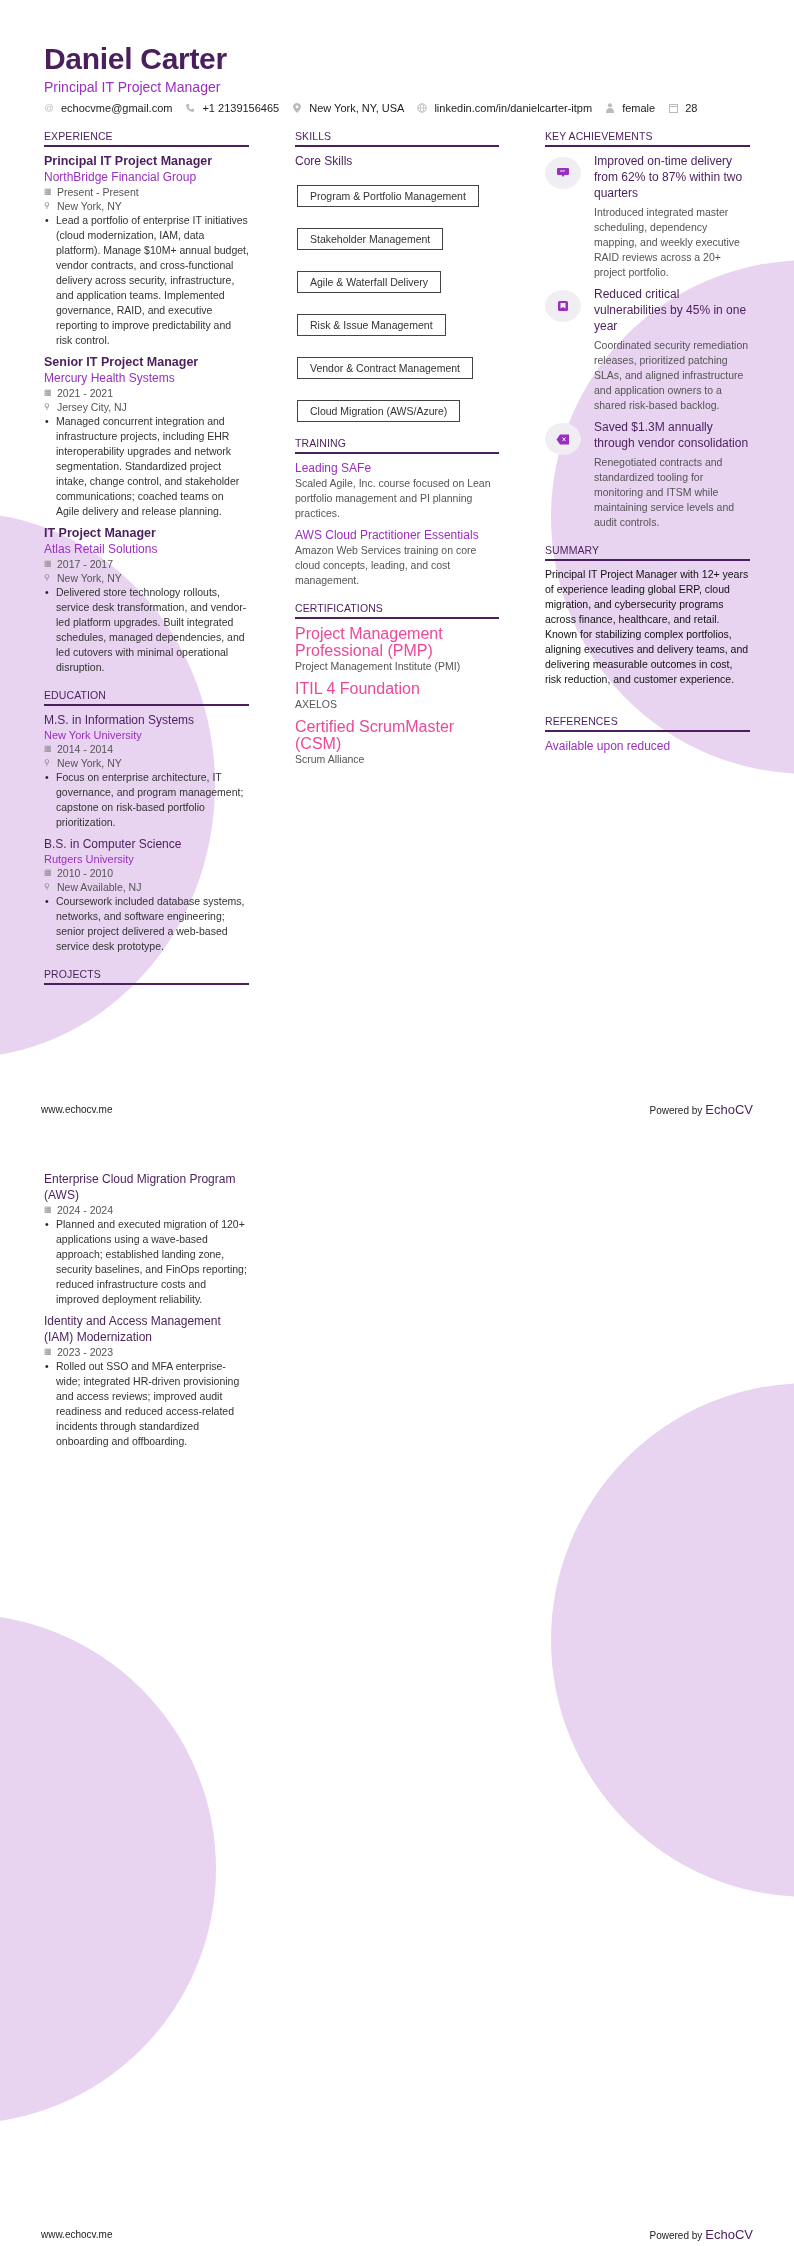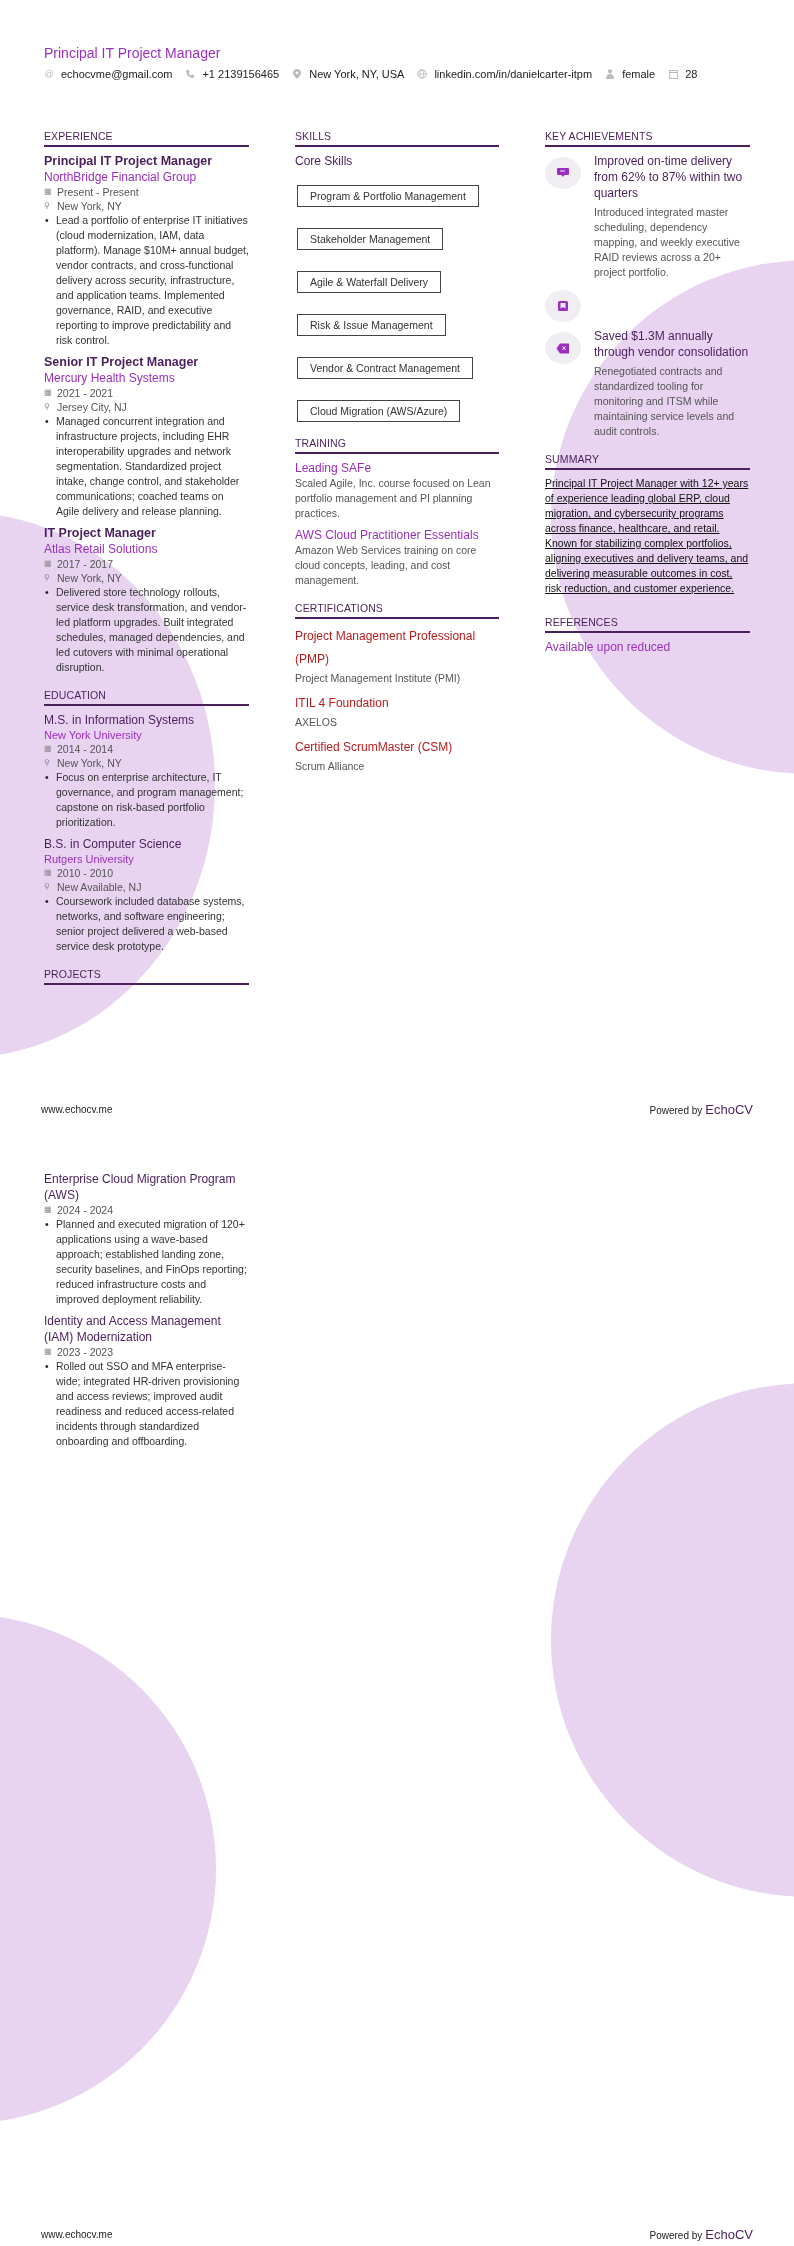--- a/index.html
+++ b/index.html
@@ -26,43 +26,44 @@
   ul.bul li { position:relative; font-size:10.5px; color:#333; line-height:15px; }
   ul.bul li:before { content:"•"; position:absolute; left:-11px; top:0; color:#222; }
   .item { margin-bottom:6px; }
   .edu-title { font-size:12px; color:#4a1f5c; line-height:16px; }
   .edu-school { font-size:11px; color:#9a2fbf; line-height:14px; }
   .sub-h { font-size:12px; color:#4a1f5c; line-height:16px; margin-bottom:4px; }
   .chip { display:inline-block; border:1px solid #444; padding:3px 12px; font-size:10.5px; color:#333; margin:12px 0 9px 2px; line-height:14px; }
   .chips { display:flex; flex-direction:column; align-items:flex-start; }
   .tr-title { font-size:12px; color:#9a2fbf; line-height:16px; margin-top:2px; }
   .tr-desc { font-size:10.5px; color:#555; line-height:15px; margin-bottom:6px; }
-  .cert-title { font-size:12px; color:#b91c1c; line-height:23px; }
+  .cert-title { font-size:16px; color:#ec4899; line-height:17px; }
   .cert-org { font-size:10.5px; color:#555; line-height:15px; margin-bottom:6px; }
   .ach { display:flex; margin-bottom:6px; }
   .ach-ic { width:36px; height:32px; border-radius:50%; background:#f1eef3; display:flex; align-items:center; justify-content:center; flex-shrink:0; margin-right:13px; margin-top:4px; }
   .ach-title { font-size:12px; color:#4a1f5c; line-height:16px; margin-bottom:4px; }
   .ach-desc { font-size:10.5px; color:#555; line-height:15px; }
-  .summary { font-size:10.5px; color:#111; line-height:15px; margin-bottom:20px;text-decoration:underline; }
+  .summary { font-size:10.5px; color:#111; line-height:15px; margin-bottom:28px; }
   .ref { font-size:12px; color:#9a2fbf; line-height:16px; }
   .footer { position:absolute; left:41px; width:712px; display:flex; justify-content:space-between; align-items:center; font-size:10px; color:#222; }
   .footer .brand { font-size:13px; color:#4a1f5c; margin-left:3px; }
   .mt14 { margin-top:14px; }
 </style>
 </head>
 <body>
 
 <div class="blob" style="left:551px; top:260px; width:514px; height:514px;"></div>
 <div class="blob" style="left:-295px; top:512px; width:510px; height:546px;"></div>
 <div class="blob" style="left:551px; top:1383px; width:514px; height:514px;"></div>
 <div class="blob" style="left:-294px; top:1614px; width:510px; height:510px;"></div>
 
 <div class="page" style="top:0; height:1123px;">
 
   <div class="header">
+    <div class="name">Daniel Carter</div>
     <div class="role">Principal IT Project Manager</div>
     <div class="contacts">
       <div class="contact">
         <span class="cicon">@</span>
         <span>echocvme@gmail.com</span>
       </div>
       <div class="contact">
         <span class="cicon">
           <svg width="10" height="10" viewBox="0 0 10 10">
               <path d="M2 1 L4 1 L4.5 3 L3.5 4 Q4.5 6 6 6.5 L7 5.5 L9 6 L9 8 Q8.5 9 7.5 9 Q2 8 1 2.5 Q1 1.5 2 1 Z" fill="#bbb"></path>
@@ -241,20 +242,24 @@
       </div>
     </div>
 
     <div class="ach">
       <div class="ach-ic">
         <svg width="12" height="12" viewBox="0 0 12 12">
             <rect x="1" y="1" width="10" height="10" rx="1.5" fill="#9a2fbf"></rect>
             <path d="M3.5 3 H8.5 V8.5 L6 7 L3.5 8.5 Z" fill="#f1eef3"></path>
           </svg>
       </div>
+      <div>
+        <div class="ach-title">Reduced critical vulnerabilities by 45% in one year</div>
+        <div class="ach-desc">Coordinated security remediation releases, prioritized patching SLAs, and aligned infrastructure and application owners to a shared risk-based backlog.</div>
+      </div>
     </div>
 
     <div class="ach">
       <div class="ach-ic">
         <svg width="14" height="11" viewBox="0 0 14 11">
             <path d="M4 0.5 H13 V10.5 H4 L0.5 5.5 Z" fill="#9a2fbf"></path>
             <path d="M6.5 3.5 L9.5 7 M9.5 3.5 L6.5 7" stroke="#f1eef3" stroke-width="1"></path>
           </svg>
       </div>
       <div>

